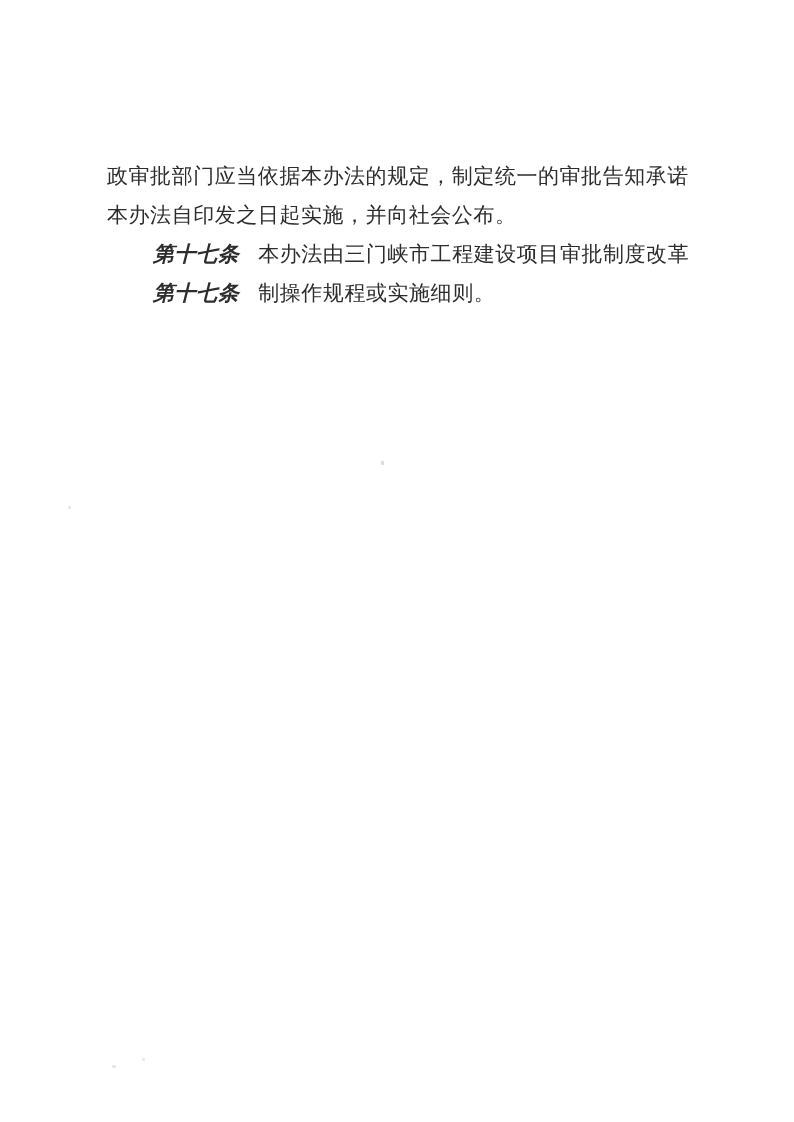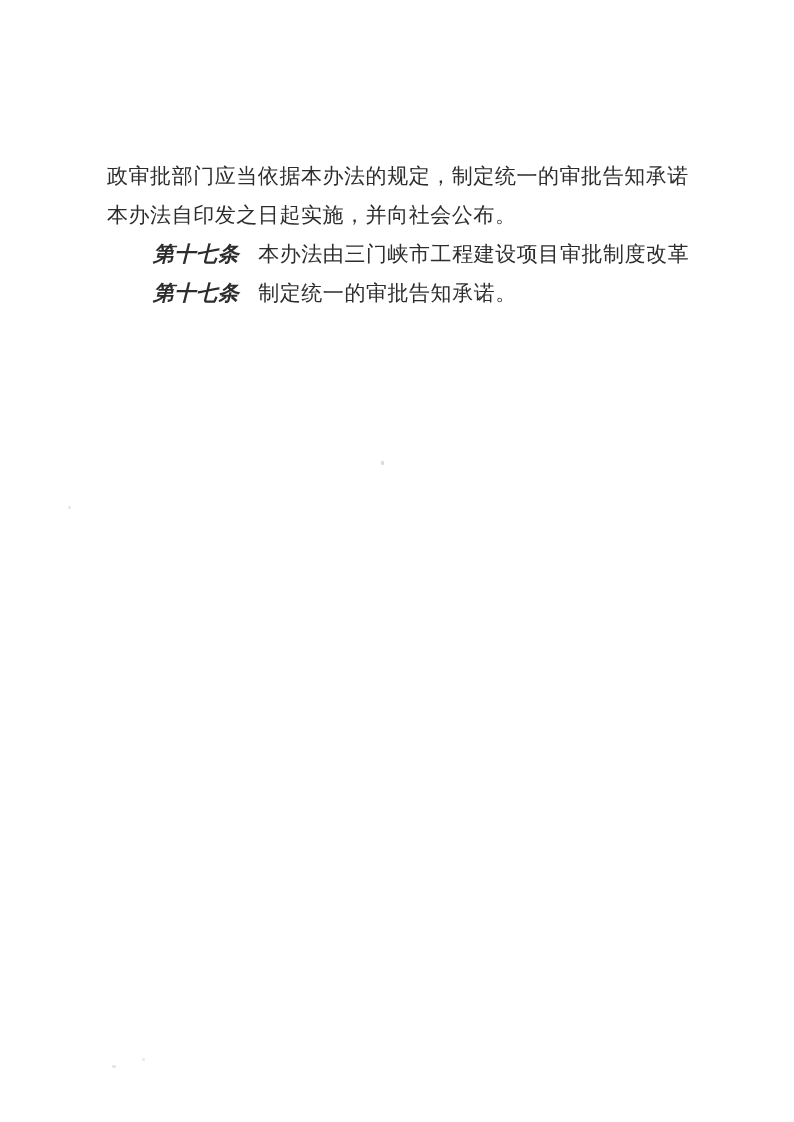--- a/index.html
+++ b/index.html
@@ -58,21 +58,21 @@
     <div class="line">政审批部门应当依据本办法的规定，制定统一的审批告知承诺</div>
 
     <div class="line">本办法自印发之日起实施，并向社会公布。</div>
 
     <div class="line indent">
       <span class="clause-number">第十七条</span><span>本办法由三门峡市工程建设项目审批制度改革</span>
     </div>
 
 
     <div class="line indent">
-      <span class="clause-number">第十七条</span><span>制定统一的审批告知承诺。</span>
+      <span class="clause-number">第十七条</span><span>制操作规程或实施细则。</span>
     </div>
 
   </div>
 
   <div class="speck speck-1"></div>
   <div class="speck speck-2"></div>
   <div class="speck speck-3"></div>
   <div class="speck speck-4"></div>
 
 </div>

